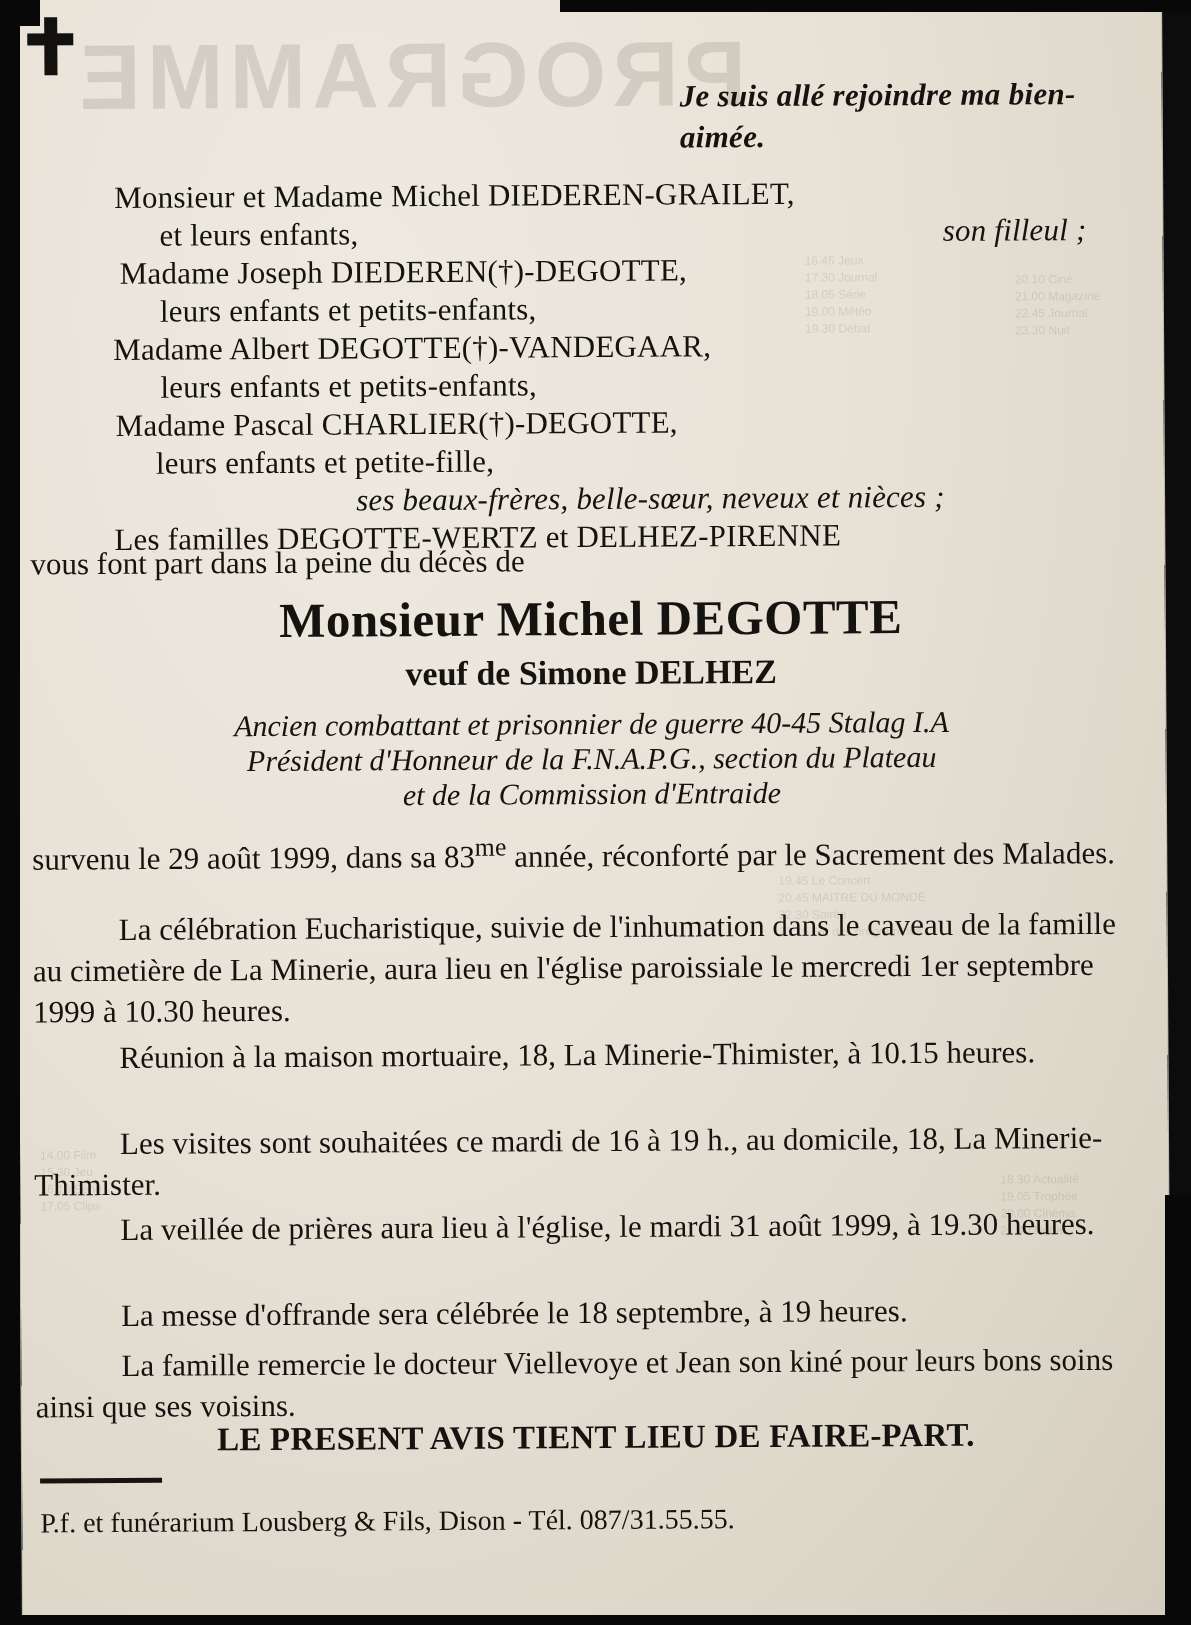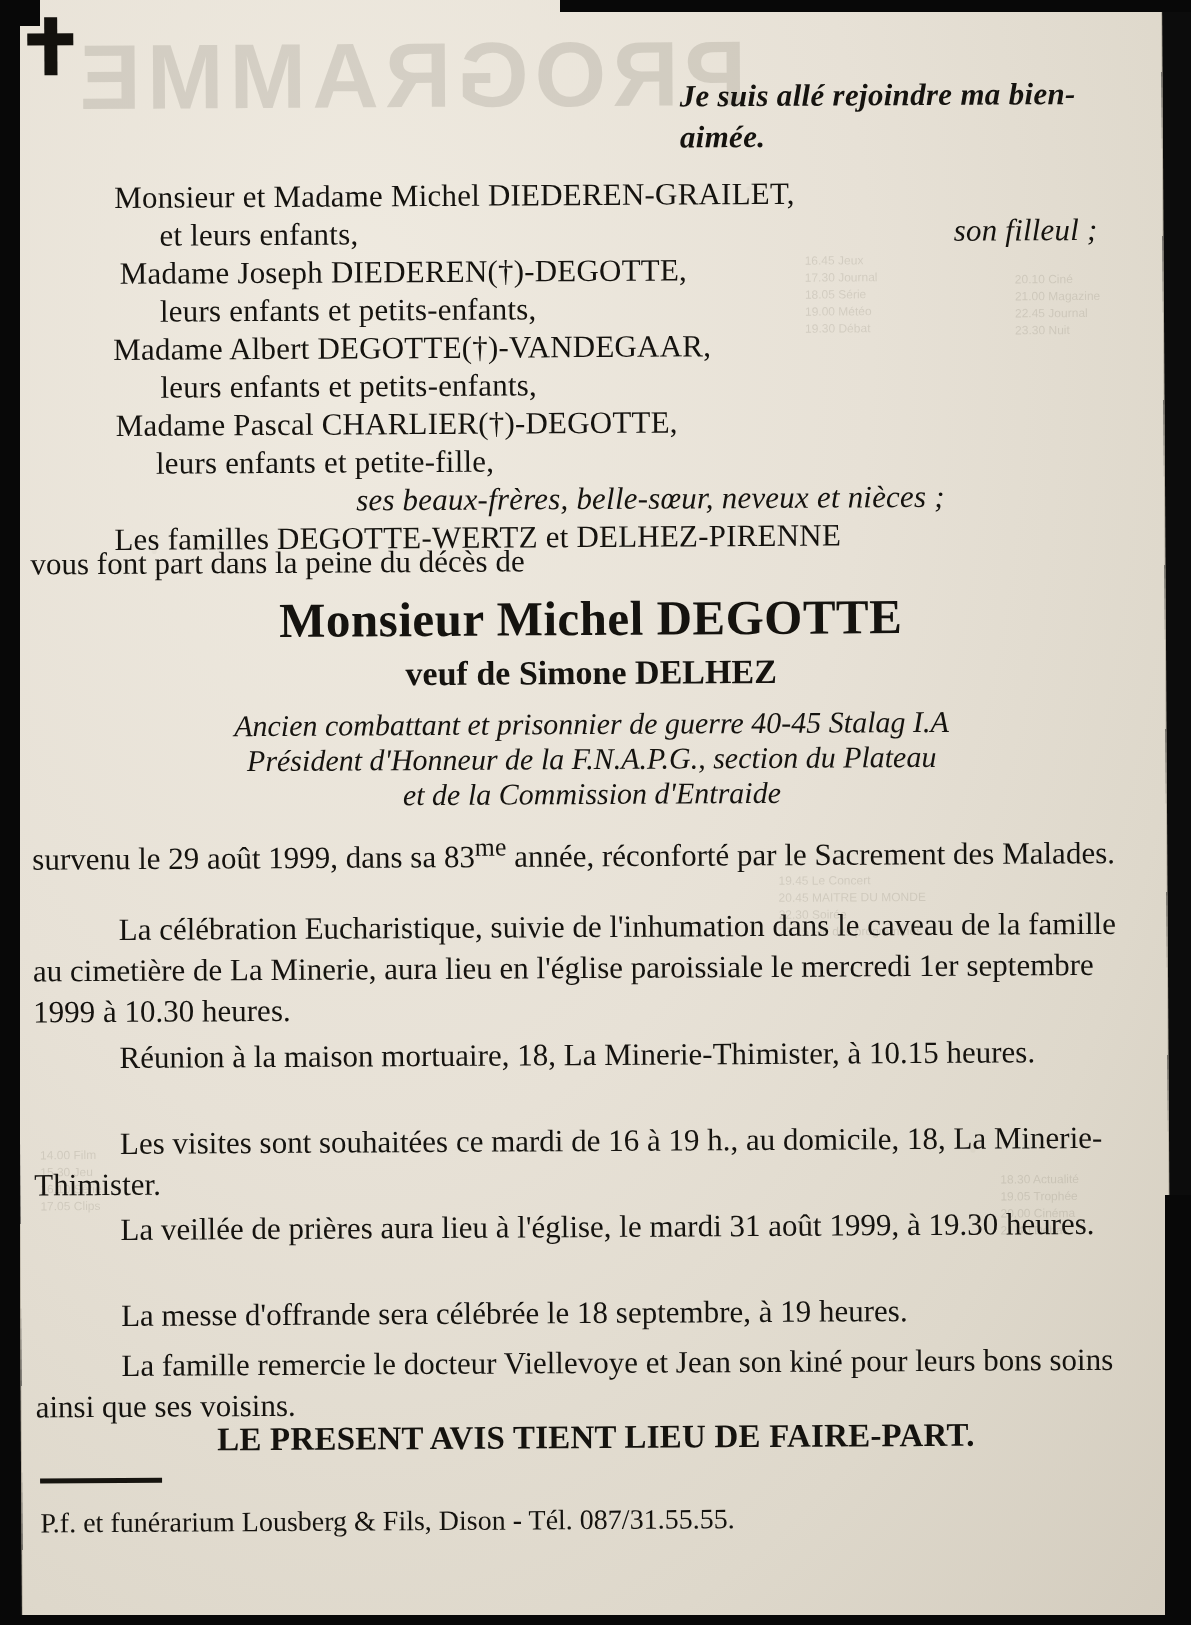--- a/index.html
+++ b/index.html
@@ -123,21 +123,21 @@
     width: 1140px;
     font-size: 31px;
     line-height: 38px;
     letter-spacing: 0.2px;
   }
   .family .ln { display: block; white-space: nowrap; }
   .fl-1 { padding-left: 100px; }
   .fl-2 { padding-left: 145px; position: relative; }
   .fl-2 .role {
     position: absolute;
-    right: 57px;
+    right: 68px;
     top: 0;
     font-style: italic;
   }
   .fl-3 { padding-left: 105px; }
   .fl-4 { padding-left: 145px; }
   .fl-5 { padding-left: 98px; }
   .fl-6 { padding-left: 145px; }
   .fl-7 { padding-left: 100px; }
   .fl-8 { padding-left: 140px; }
   .fl-9 { padding-left: 340px; font-style: italic; }

